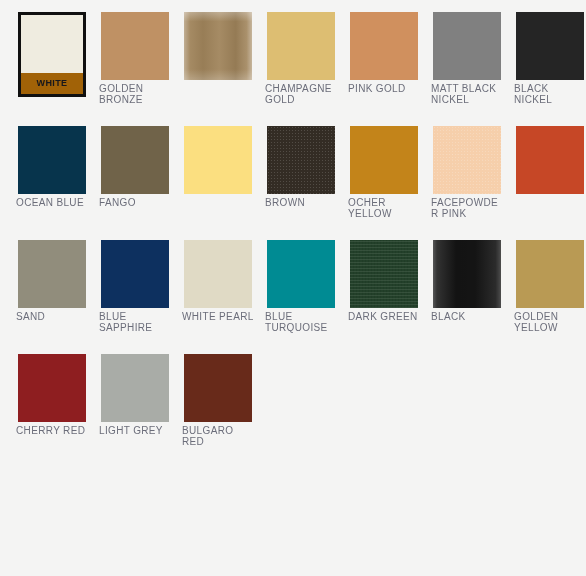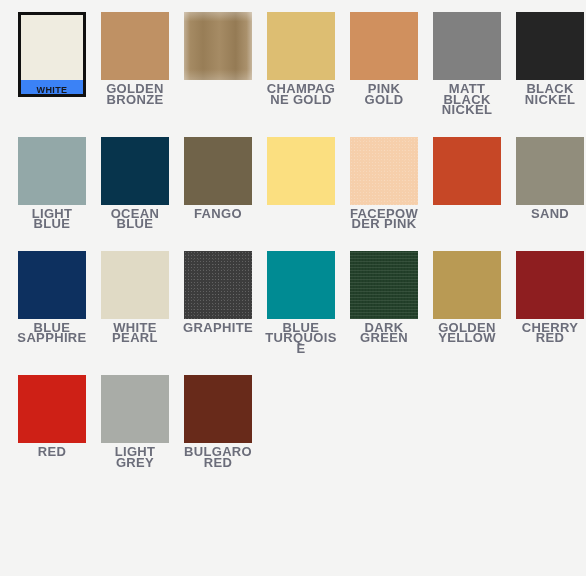--- a/index.html
+++ b/index.html
@@ -120,43 +120,42 @@
     box-sizing: border-box;
     display: flex;
     flex-direction: column;
     background: #fbfbfa;
   }
   .framed-card .framed-color {
     flex: 1 1 auto;
     width: 100%;
   }
   .framed-card .framed-label {
-    height: 14px;
+    height: 21px;
     line-height: 21px;
     text-align: center;
     font-size: 9px;
     font-weight: 700;
     letter-spacing: 0.4px;
     color: #17171c;
     font-family: "Liberation Sans", sans-serif;
-    background: #3b82f6;
+    background: #a16207;
   }
 
   .swatch-label {
     margin-top: 4px;
-    font-size: 13px;
+    font-size: 10px;
     line-height: 10.5px;
     letter-spacing: 0.35px;
-    text-align: center;
+    text-align: left;
     color: #6b6d7a;
     font-family: "Liberation Sans", sans-serif;
     text-transform: uppercase;
     width: 72px;
     word-break: break-word;
-    font-weight: bold;
   }
 </style>
 </head>
 <body style="background: rgb(244, 244, 243);">
 
 <div id="palette-grid">
     <div class="swatch-cell framed">
       <div class="framed-card">
         <div class="framed-color" style="background: rgb(239, 236, 224);"></div>
         <div class="framed-label">WHITE</div>
@@ -179,78 +178,78 @@
     </div>
     <div class="swatch-cell">
       <div class="swatch-chip" style="background: rgb(128, 128, 128);"></div>
       <div class="swatch-label">MATT BLACK NICKEL</div>
     </div>
     <div class="swatch-cell">
       <div class="swatch-chip" style="background: rgb(37, 37, 37);"></div>
       <div class="swatch-label">BLACK NICKEL</div>
     </div>
     <div class="swatch-cell">
-      <div class="swatch-chip" style="background: rgb(147, 168, 168);"></div>
-      <div class="swatch-label">LIGHT BLUE</div>
-    </div>
-    <div class="swatch-cell">
       <div class="swatch-chip" style="background: rgb(7, 52, 76);"></div>
       <div class="swatch-label">OCEAN BLUE</div>
     </div>
     <div class="swatch-cell">
       <div class="swatch-chip" style="background: rgb(112, 99, 73);"></div>
       <div class="swatch-label">FANGO</div>
     </div>
     <div class="swatch-cell">
       <div class="swatch-chip" style="background: rgb(251, 223, 128);"></div>
     </div>
     <div class="swatch-cell">
+      <div class="swatch-chip finish-grain" style="background: rgb(51, 44, 36);"></div>
+      <div class="swatch-label">BROWN</div>
+    </div>
+    <div class="swatch-cell">
+      <div class="swatch-chip" style="background: rgb(195, 132, 26);"></div>
+      <div class="swatch-label">OCHER YELLOW</div>
+    </div>
+    <div class="swatch-cell">
       <div class="swatch-chip finish-speckle" style="background: rgb(246, 207, 171);"></div>
       <div class="swatch-label">FACEPOWDER PINK</div>
     </div>
     <div class="swatch-cell">
       <div class="swatch-chip" style="background: rgb(198, 71, 38);"></div>
     </div>
     <div class="swatch-cell">
       <div class="swatch-chip" style="background: rgb(145, 141, 124);"></div>
       <div class="swatch-label">SAND</div>
     </div>
     <div class="swatch-cell">
       <div class="swatch-chip" style="background: rgb(13, 48, 95);"></div>
       <div class="swatch-label">BLUE SAPPHIRE</div>
     </div>
     <div class="swatch-cell">
       <div class="swatch-chip" style="background: rgb(224, 218, 197);"></div>
       <div class="swatch-label">WHITE PEARL</div>
     </div>
     <div class="swatch-cell">
-      <div class="swatch-chip finish-speckle" style="background: rgb(60, 60, 60);"></div>
-      <div class="swatch-label">GRAPHITE</div>
-    </div>
-    <div class="swatch-cell">
       <div class="swatch-chip" style="background: rgb(0, 139, 147);"></div>
       <div class="swatch-label">BLUE TURQUOISE</div>
     </div>
     <div class="swatch-cell">
       <div class="swatch-chip finish-fabric" style="background: rgb(35, 64, 42);"></div>
       <div class="swatch-label">DARK GREEN</div>
     </div>
     <div class="swatch-cell">
+      <div class="swatch-chip finish-gloss" style="background: rgb(27, 27, 27);"></div>
+      <div class="swatch-label">BLACK</div>
+    </div>
+    <div class="swatch-cell">
       <div class="swatch-chip" style="background: rgb(185, 154, 84);"></div>
       <div class="swatch-label">GOLDEN YELLOW</div>
     </div>
     <div class="swatch-cell">
       <div class="swatch-chip" style="background: rgb(142, 30, 32);"></div>
       <div class="swatch-label">CHERRY RED</div>
     </div>
     <div class="swatch-cell">
-      <div class="swatch-chip" style="background: rgb(206, 32, 22);"></div>
-      <div class="swatch-label">RED</div>
-    </div>
-    <div class="swatch-cell">
       <div class="swatch-chip" style="background: rgb(169, 172, 167);"></div>
       <div class="swatch-label">LIGHT GREY</div>
     </div>
     <div class="swatch-cell">
       <div class="swatch-chip" style="background: rgb(104, 42, 26);"></div>
       <div class="swatch-label">BULGARO RED</div>
     </div>
   </div>
 
 </body></html>

